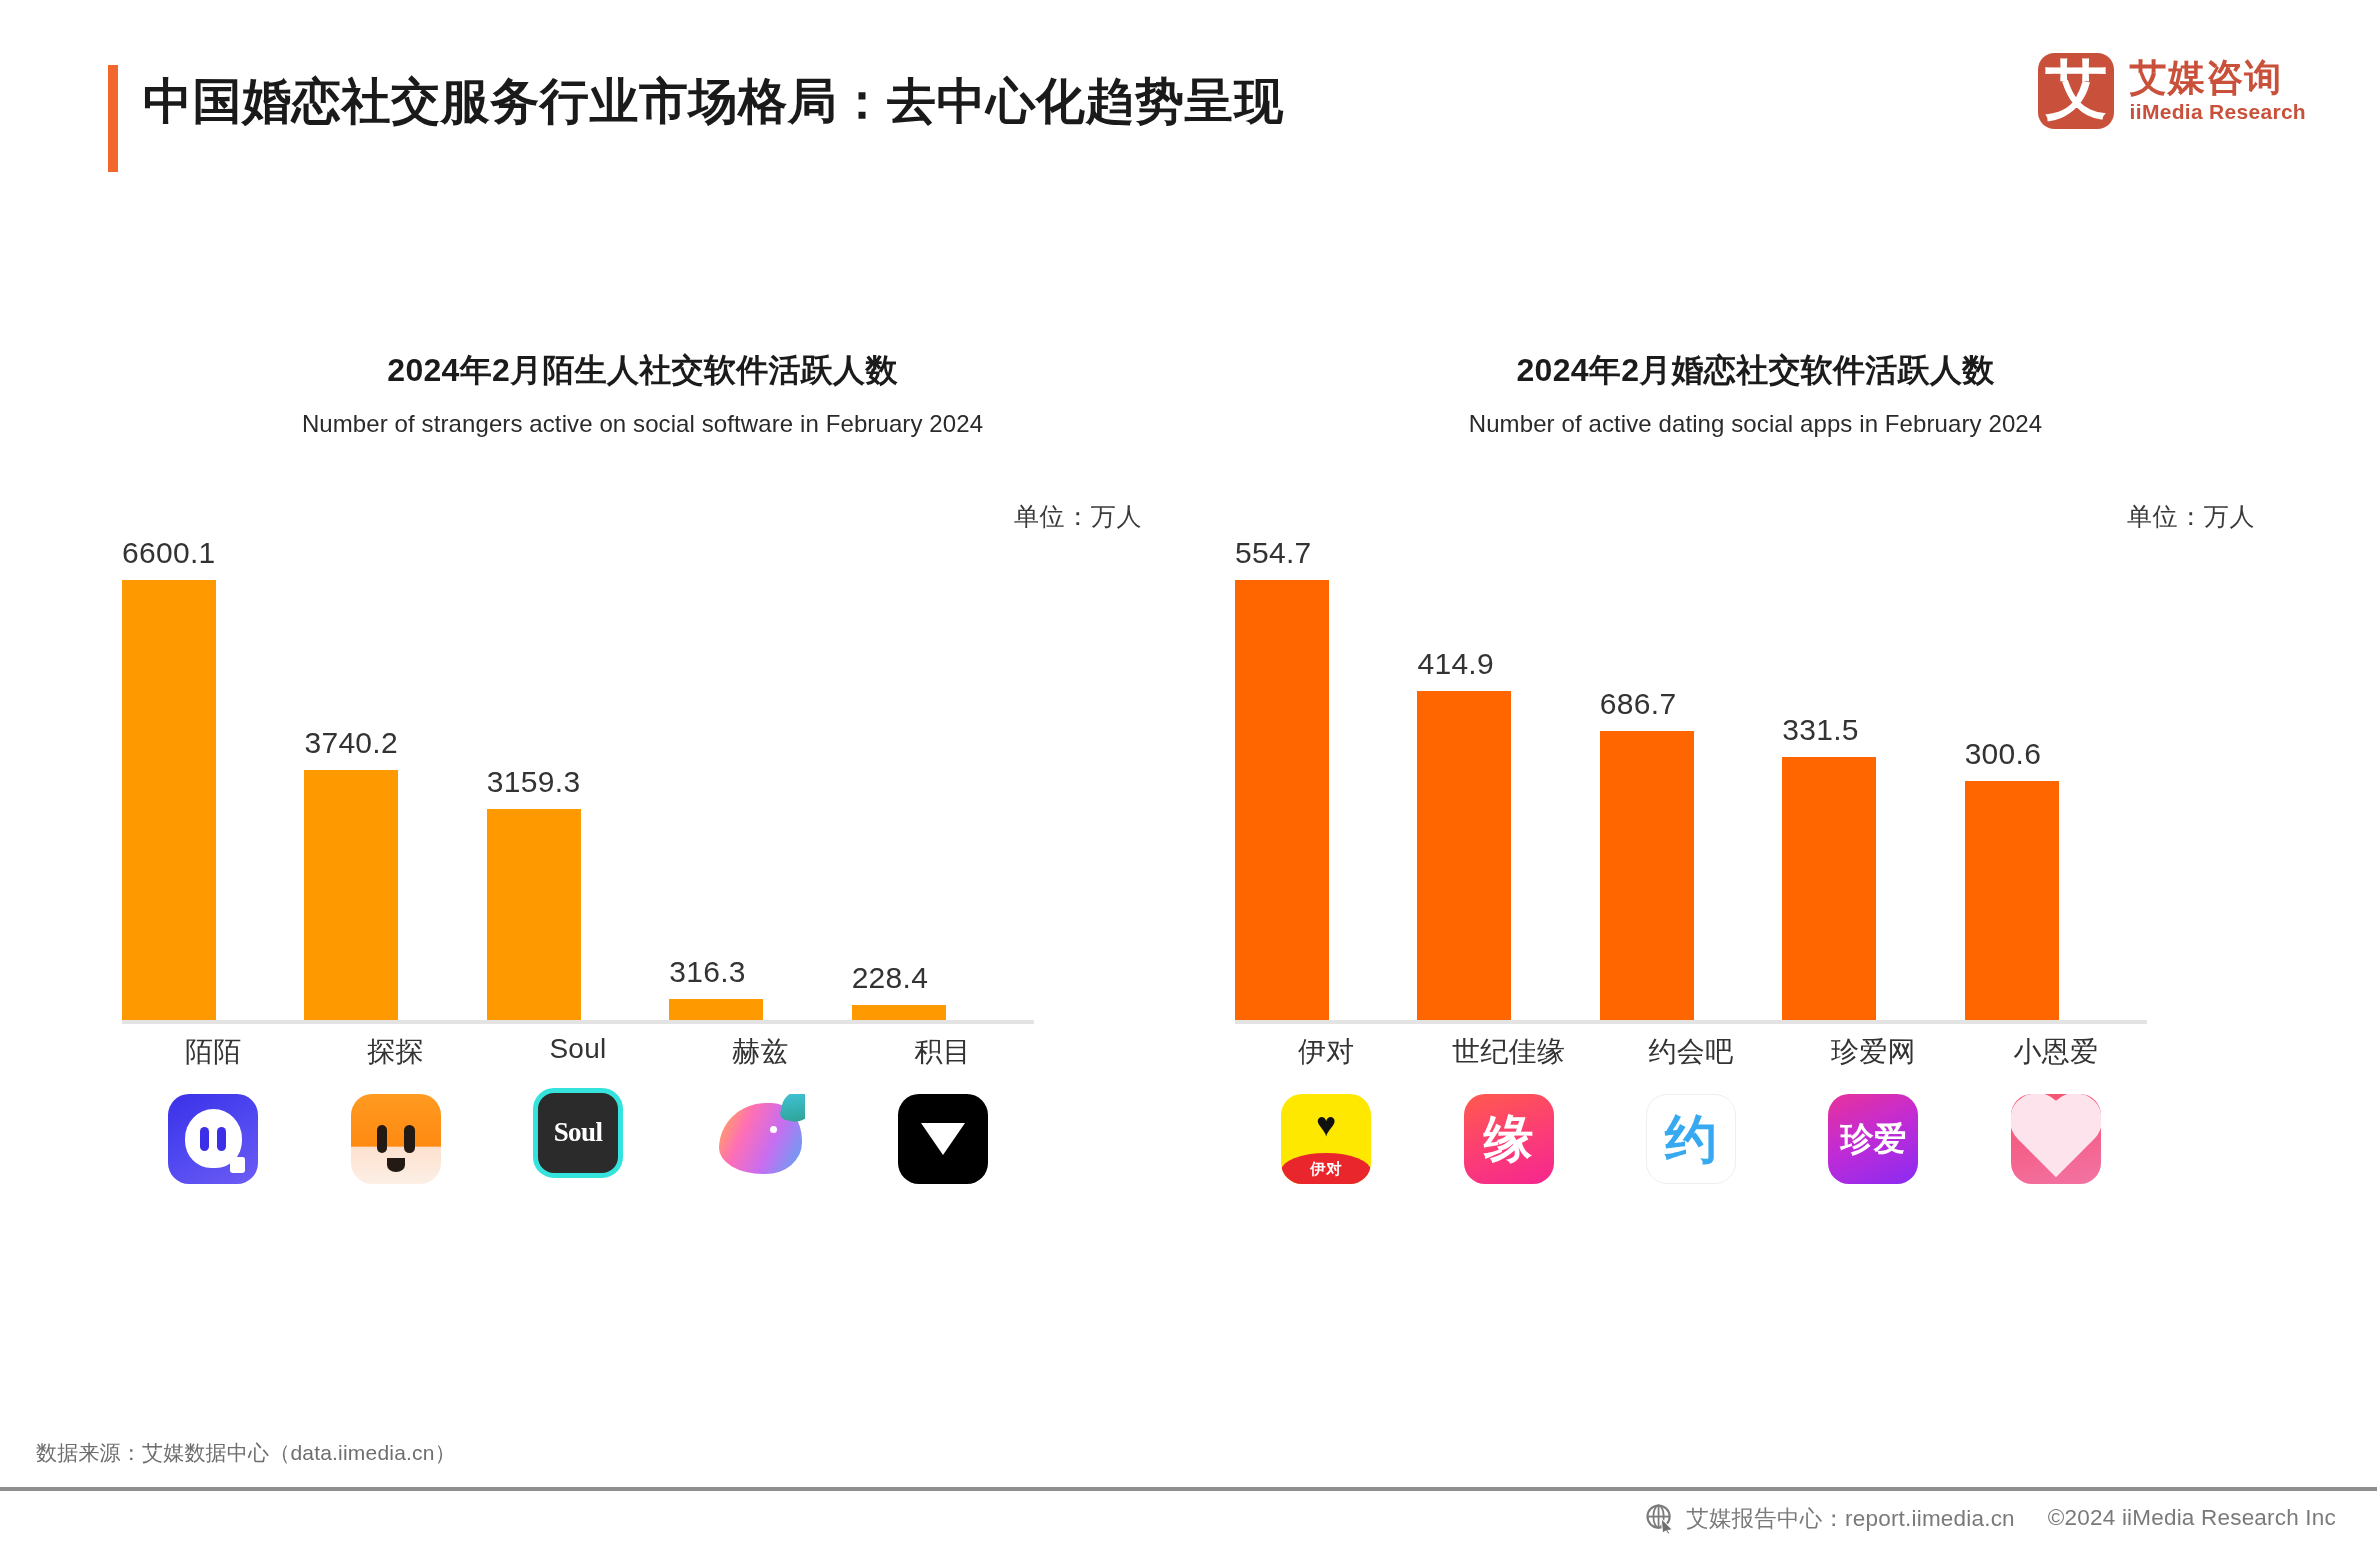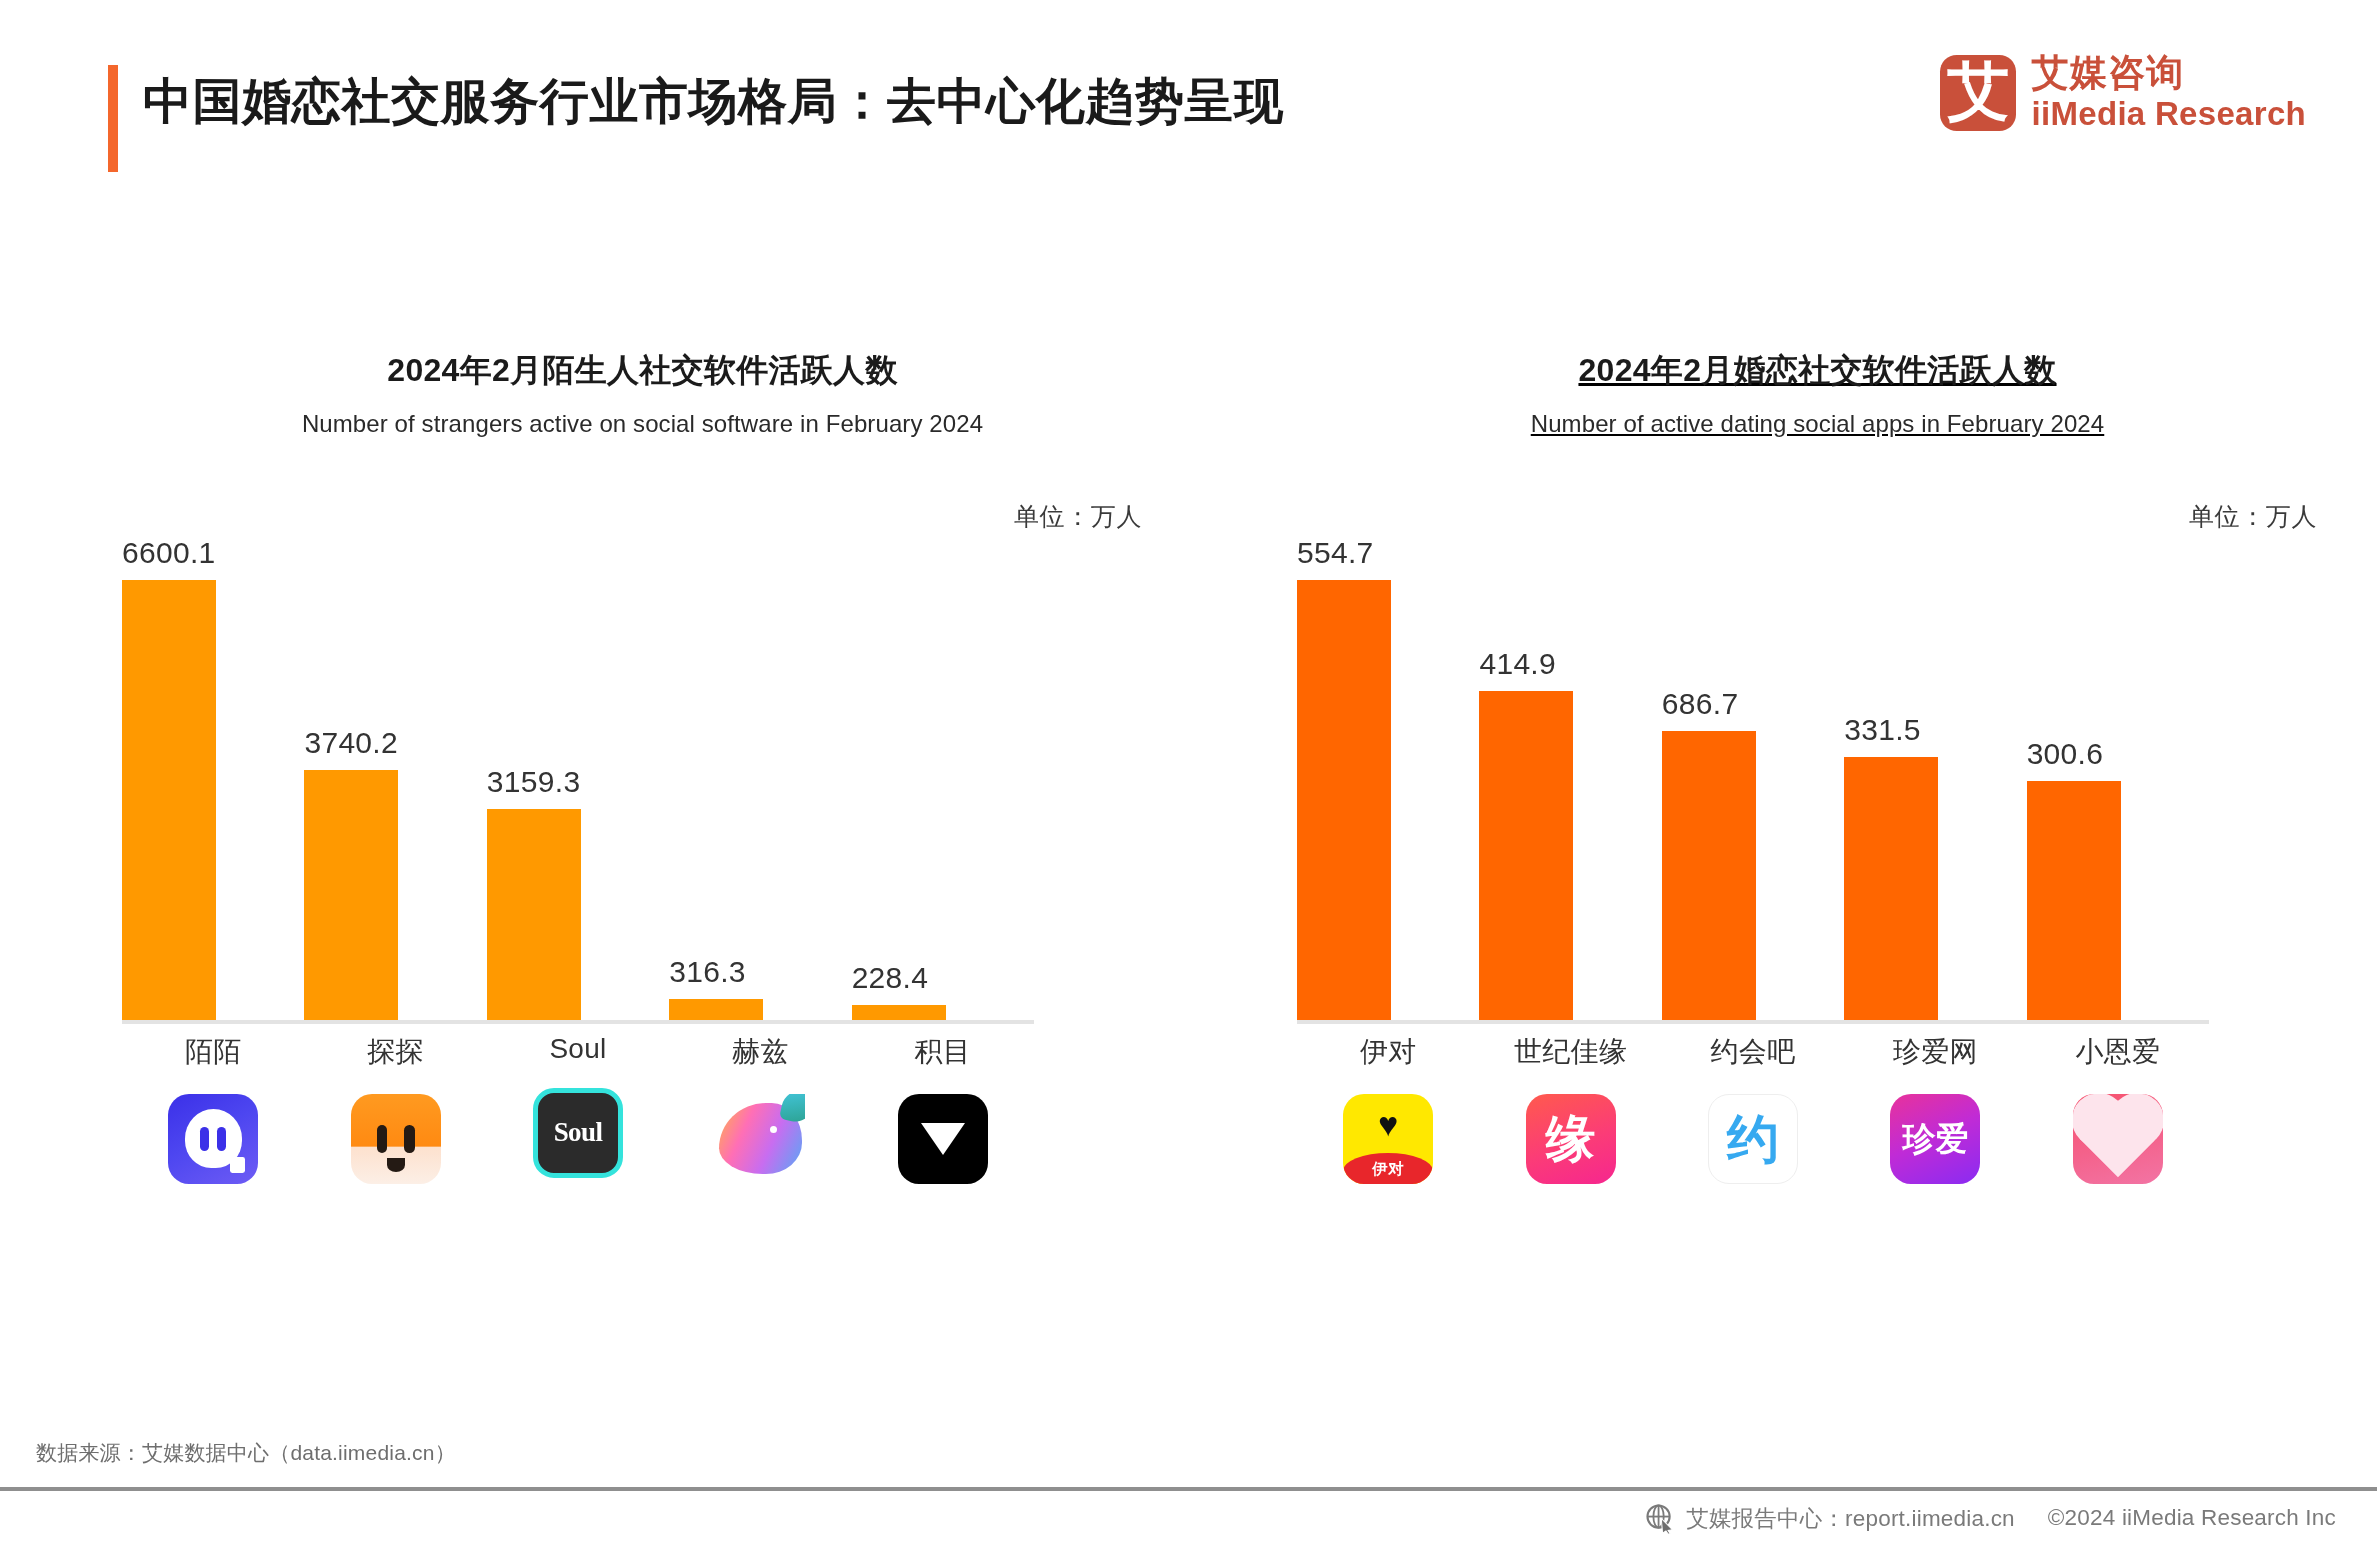--- a/index.html
+++ b/index.html
@@ -36,28 +36,28 @@
     align-items: center; justify-content: center;
     color: #fff; font-size: 62px; font-weight: 700; line-height: 1;
     padding-bottom: 3.6px;
   }
   .logo-text { display: flex; flex-direction: column; justify-content: center; }
   .logo-cn {
     font-size: 37px; font-weight: 700; color: #C9503A;
     letter-spacing: 1.2px; line-height: 1.06;
   }
   .logo-en {
-    font-size: 33px; font-weight: 700; color: #C9503A;
+    font-size: 21px; font-weight: 700; color: #C9503A;
     letter-spacing: 0.3px; line-height: 1.15; margin-top: 2.4px;
   }
 
   
   .panel { position: absolute; top: 349px; width: 1107px; height: 924px; }
   .panel.left  { left: 89px; }
-  .panel.right { left: 1264px; text-decoration: underline; }
+  .panel.right { left: 1202px; }
 
   .chart-title {
     width: 100%; text-align: center;
     font-size: 32px; font-weight: 700; color: #1b1b1b;
     letter-spacing: 0.3px; white-space: nowrap;
   }
   .chart-subtitle {
     width: 100%; text-align: center; margin-top: 16.6px;
     font-size: 24px; font-weight: 400; color: #2a2a2a;
     letter-spacing: 0.1px; white-space: nowrap;

